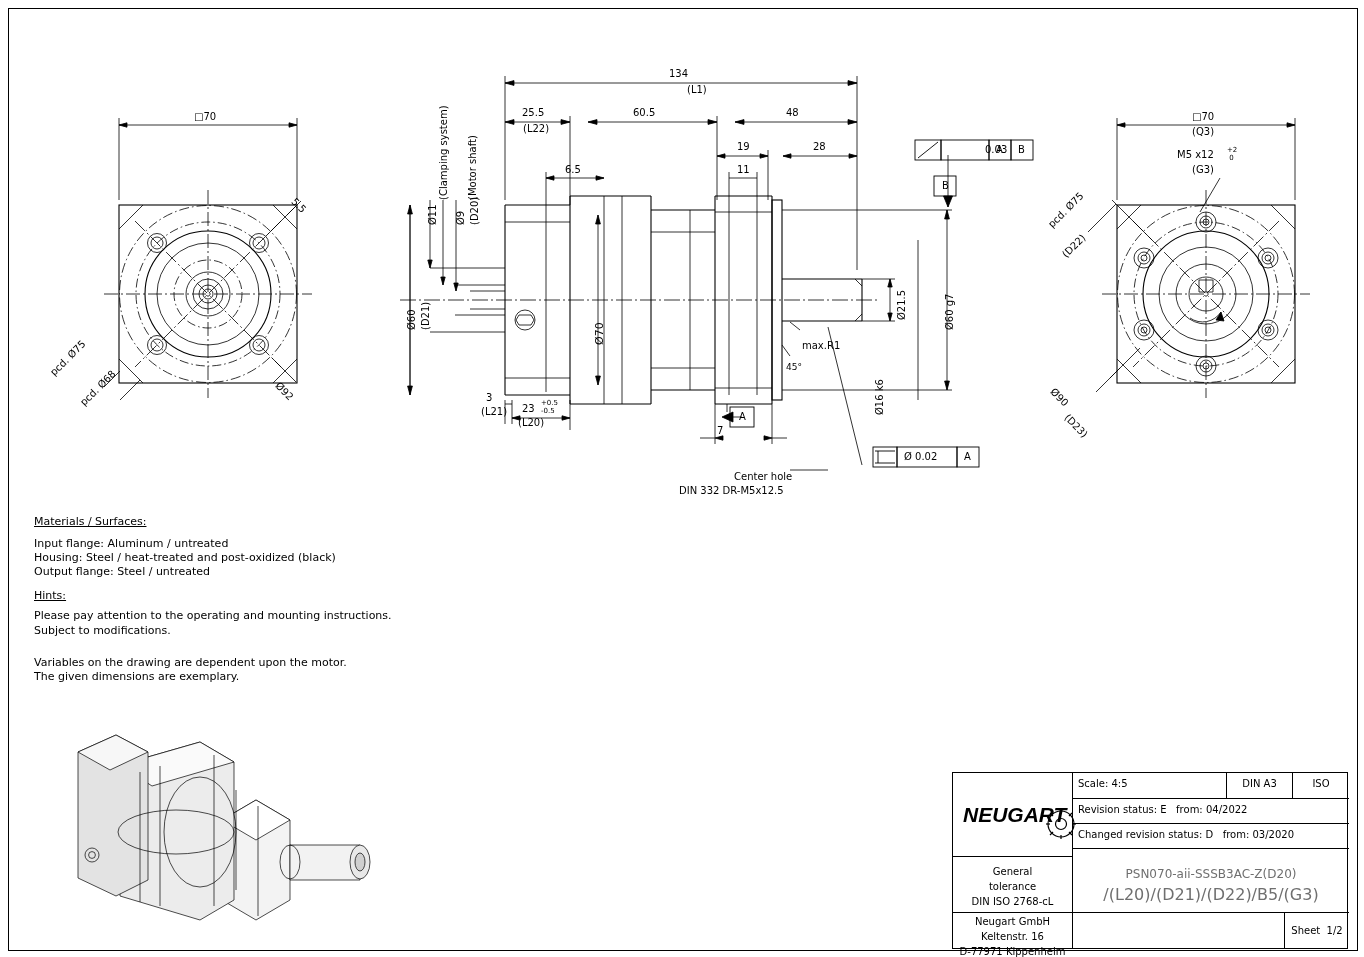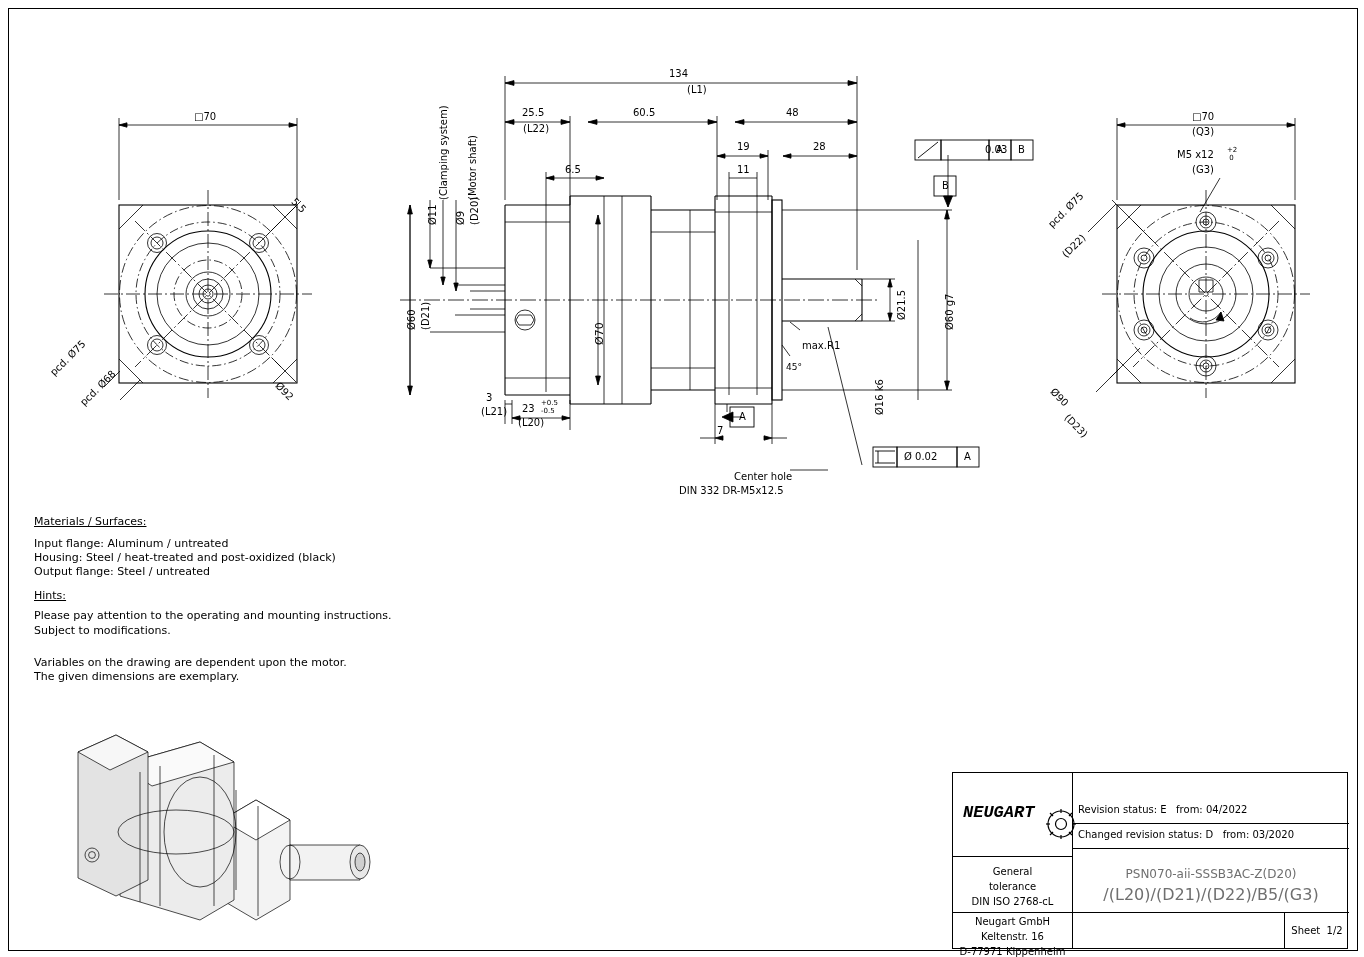--- a/index.html
+++ b/index.html
@@ -13,21 +13,21 @@
   .under{text-decoration:underline;}
   svg{position:absolute;left:0;top:0;}
   .notes{position:absolute;font-size:11px;line-height:15px;white-space:pre;}
   
   #titleblock{position:absolute;left:952px;top:772px;width:396px;height:177px;border:1px solid #000;box-sizing:border-box;}
   #titleblock .cell{position:absolute;box-sizing:border-box;font-size:10px;}
   #titleblock .bdr-r{border-right:1px solid #000;}
   #titleblock .bdr-b{border-bottom:1px solid #000;}
   .tb-txt{padding:2px 5px;font-size:10px;white-space:pre;}
   .tb-center{text-align:center;}
-  .logo{font-style:italic;font-weight:bold;font-size:17px;letter-spacing:0px;font-family:Liberation Mono, monospace;}
+  .logo{font-style:italic;font-weight:bold;font-size:21px;letter-spacing:0px;font-family:Liberation Sans, sans-serif;}
 </style>
 </head>
 <body>
 
 <div id="sheet">
   <div class="frame"></div>
 
   <svg width="1364" height="957">
     <g stroke="#000" fill="none" stroke-width="0.8">
 
@@ -399,20 +399,31 @@
           <line x1="5" y1="17" x2="9" y2="17"></line>
             <line x1="31" y1="17" x2="35" y2="17"></line>
           <line x1="9" y1="6" x2="12" y2="9"></line>
             <line x1="28" y1="25" x2="31" y2="28"></line>
           <line x1="31" y1="6" x2="28" y2="9"></line>
             <line x1="12" y1="25" x2="9" y2="28"></line>
         </g>
       </svg>
     </div>
 
+    <div class="cell bdr-b" style="left:120px;top:0;width:276px;height:26px;">
+      <div class="cell bdr-r" style="left:0;top:0;width:154px;height:25px;">
+        <div class="tb-txt" style="padding-top:5px;">Scale: 4:5</div>
+      </div>
+      <div class="cell bdr-r" style="left:154px;top:0;width:66px;height:25px;">
+        <div class="tb-txt tb-center" style="padding-top:5px;">DIN A3</div>
+      </div>
+      <div class="cell" style="left:220px;top:0;width:56px;height:25px;">
+        <div class="tb-txt tb-center" style="padding-top:5px;">ISO</div>
+      </div>
+    </div>
 
     <div class="cell bdr-b" style="left:120px;top:26px;width:276px;height:25px;">
       <div class="tb-txt" style="padding-top:5px;">Revision status: E   from: 04/2022</div>
     </div>
     <div class="cell bdr-b" style="left:120px;top:51px;width:276px;height:25px;">
       <div class="tb-txt" style="padding-top:5px;">Changed revision status: D   from: 03/2020</div>
     </div>
 
     <div class="cell bdr-b" style="left:120px;top:76px;width:276px;height:64px;">
       <div class="tb-txt tb-center" style="padding-top:18px;font-size:12px;color:#6f6f6f;">PSN070-aii-SSSB3AC-Z(D20)</div>

